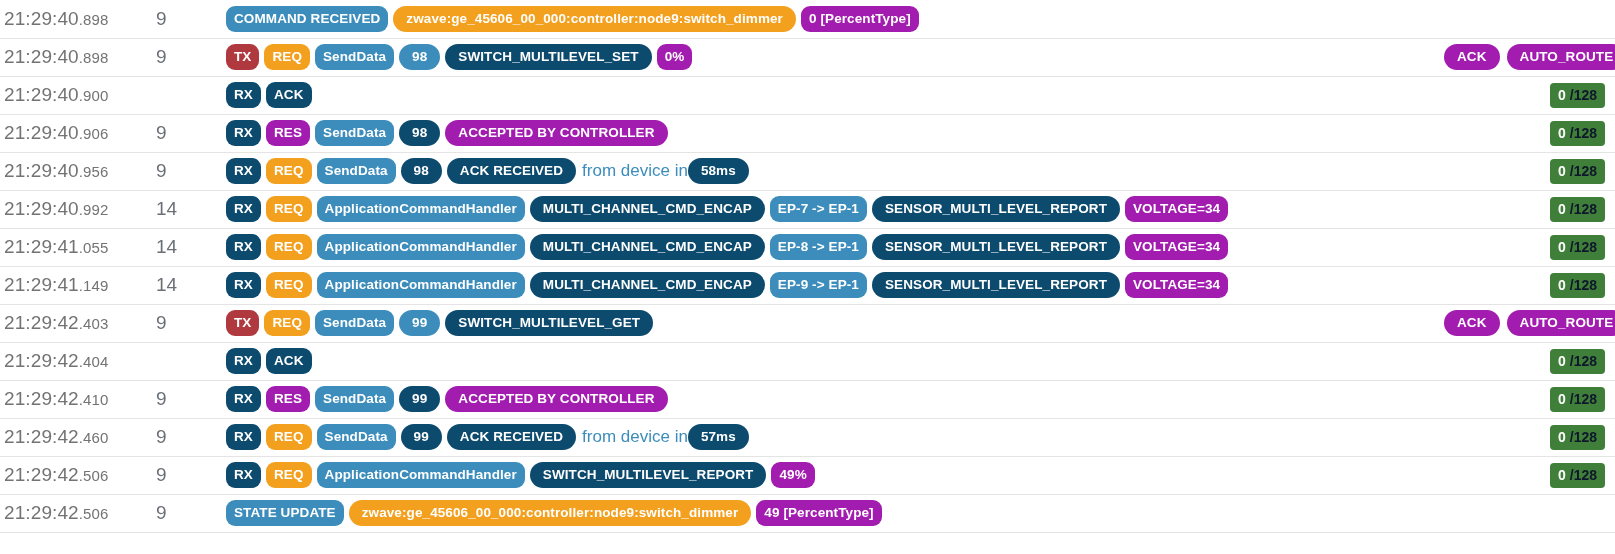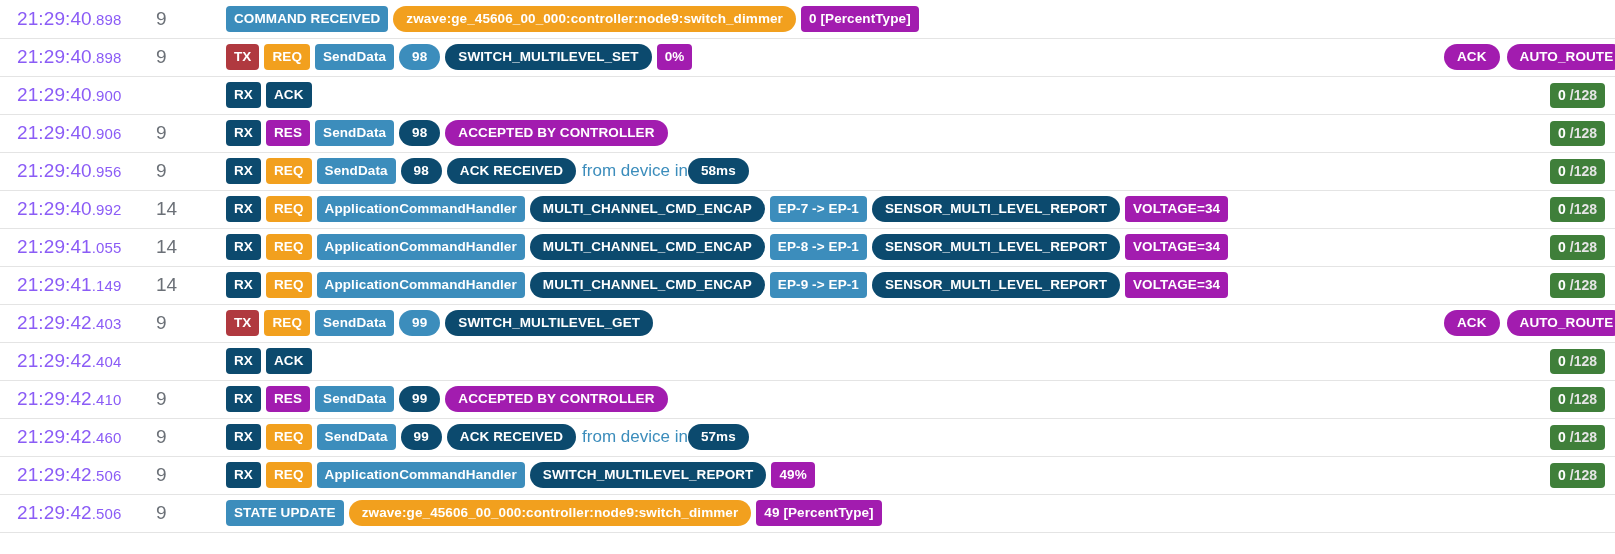--- a/index.html
+++ b/index.html
@@ -29,23 +29,23 @@
     padding: 0;
     vertical-align: middle;
     white-space: nowrap;
   }
   .col-time  { width: 148px; }
   .col-node  { width: 78px;  }
   .col-body  { width: auto;  }
   .col-right { width: 168px; text-align: right; padding-right: 10px !important; }
 
   .ts {
-    color: #8b5cf6;
+    color: #737373;
     font-size: 19px;
-    padding-left: 17px;
+    padding-left: 4px;
     letter-spacing: 0.1px;
   }
   .ts .ms { font-size: 15px; }
 
   .node {
     color: #6b7077;
     font-size: 19px;
     padding-left: 8px;
   }
 
@@ -56,21 +56,21 @@
     display: inline-block;
     color: #ffffff;
     font-size: 13.5px;
     font-weight: bold;
     line-height: 1;
     padding: 6px 8px 7px 8px;
     margin-right: 5px;
     vertical-align: middle;
     letter-spacing: 0.1px;
   }
-  .sq   { border-radius: 4px; }
+  .sq   { border-radius: 9px; }
   .pill { border-radius: 14px; padding-left: 13px; padding-right: 13px; }
 
   .c-blue   { background: #3c8dbc; }
   .c-orange { background: #f2a01e; }
   .c-green  { background: #0c4a6e; }
   .c-grey   { background: #a21caf; text-align: right; }
   .c-red    { background: #b0393f; }
 
   .plain-text {
     display: inline-block;
@@ -84,21 +84,21 @@
     display: inline-block;
     background: #3f7f3a;
     border-radius: 4px;
     padding: 5px 8px 6px 8px;
     font-size: 14px;
     font-weight: bold;
     line-height: 1;
     vertical-align: middle;
   }
   .counter .cur  { color: #ffffff; }
-  .counter .max  { color: #e5e5e5; }
+  .counter .max  { color: #0f172a; }
 
   .flags { text-align: right; margin-top: 6px; }
   .flags .b { margin-right: 0; margin-left: 7px; }
 </style>
 </head>
 <body>
 
 <div id="app">
   <table class="log-table">
     <tbody id="log-body">

